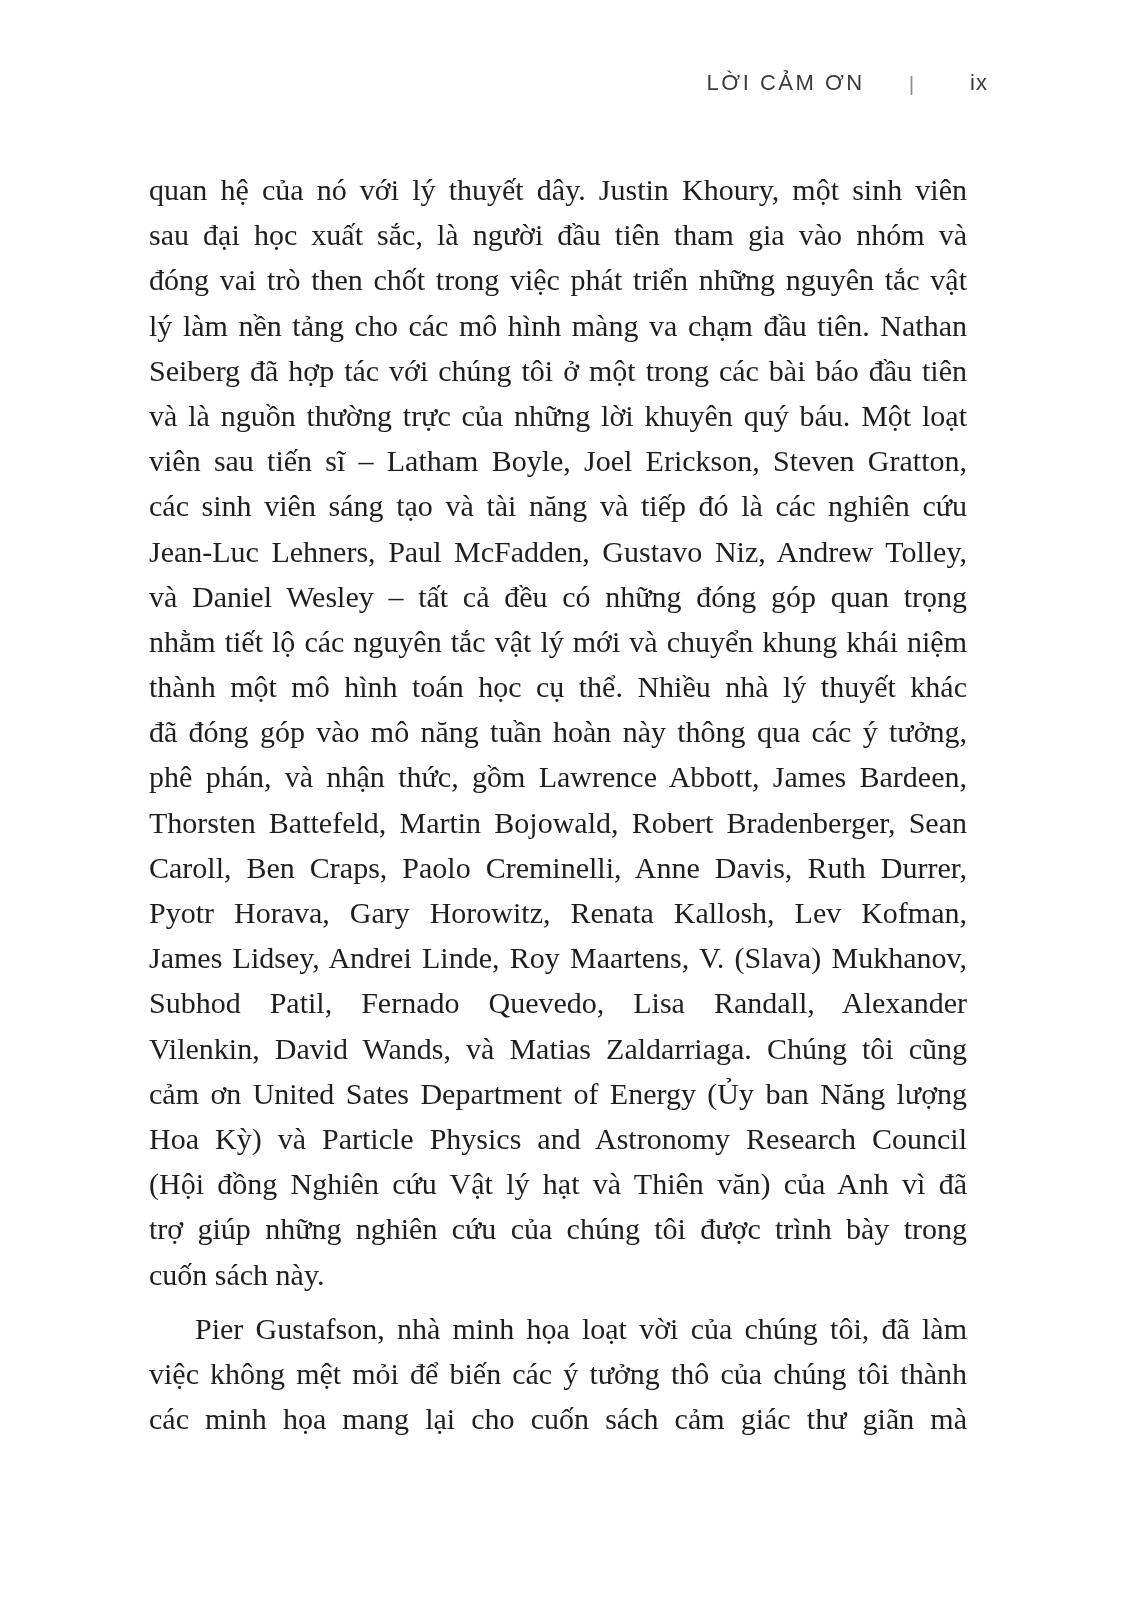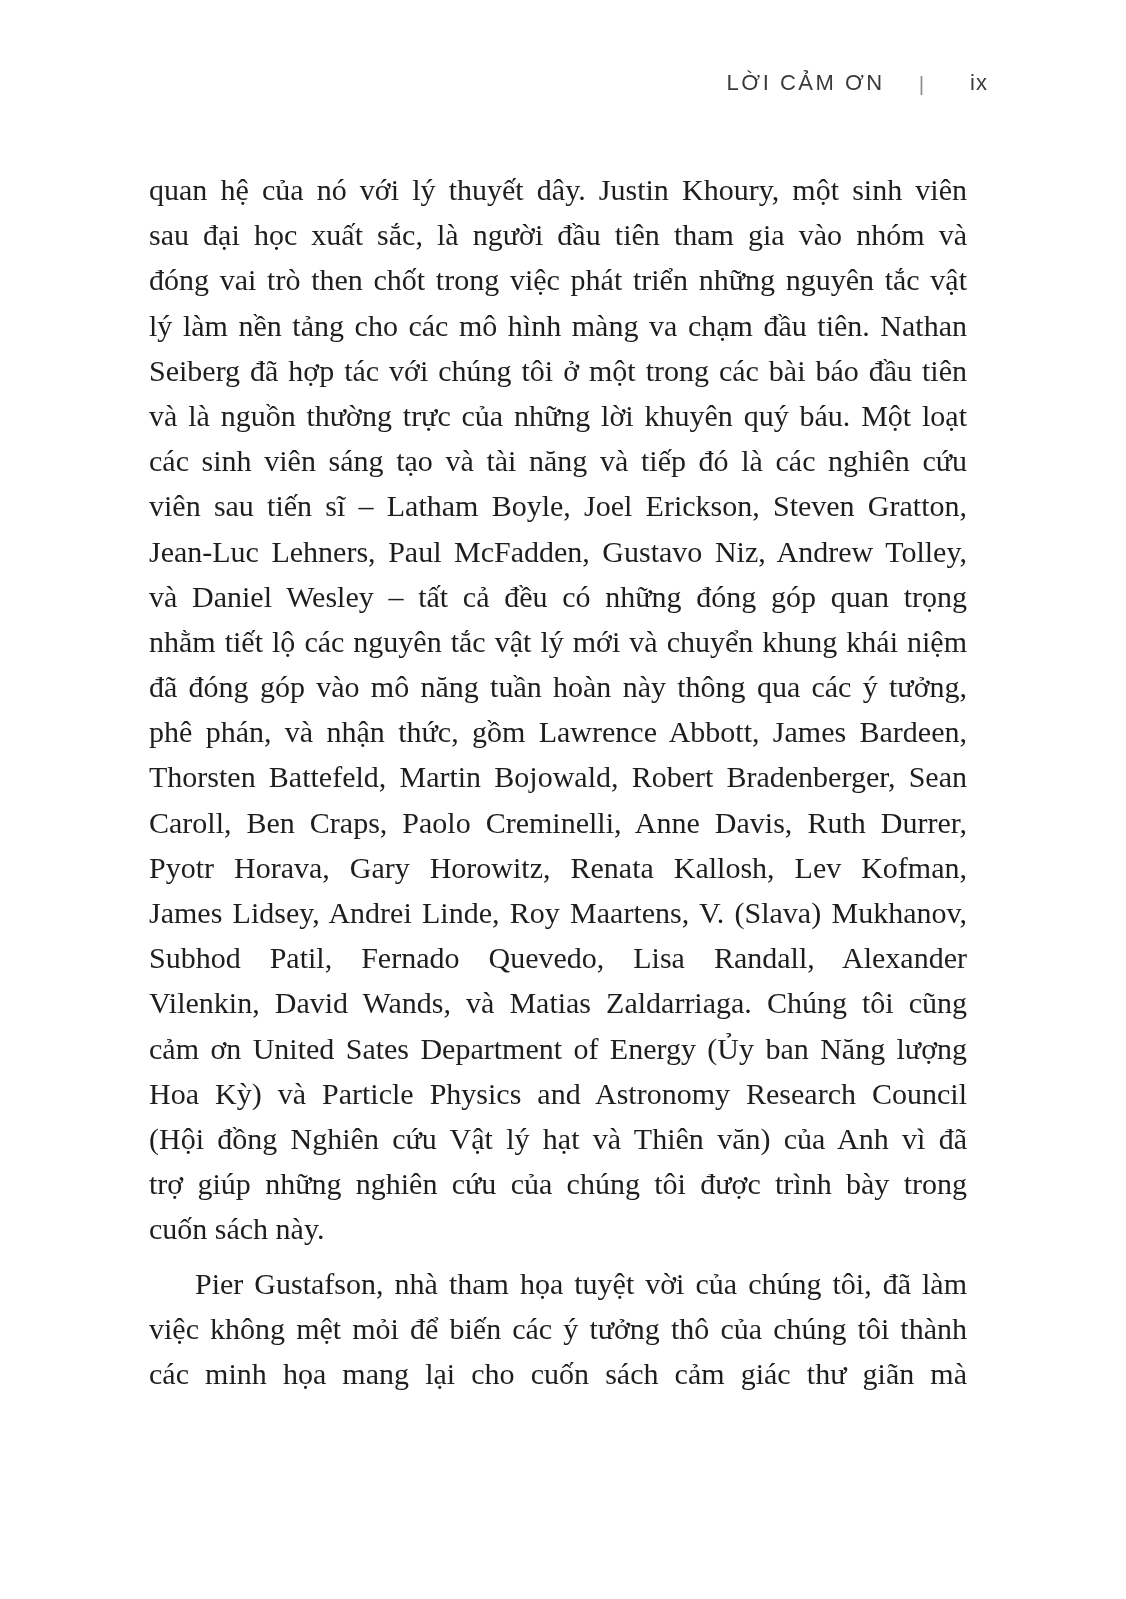--- a/index.html
+++ b/index.html
@@ -17,20 +17,21 @@
 
   .running-header {
     position: absolute;
     top: 70px;
     right: 138px;
     display: flex;
     align-items: flex-end;
     font-family: "Liberation Sans", sans-serif;
     color: var(--header-color, #3a3a3a);
     font-size: 22px;
+    gap: 10px;
   }
   .header-title {
     letter-spacing: 2.5px;
     font-weight: 400;
   }
   .header-sep {
     color: var(--sep-color, #8f8f8f);
     font-weight: 300;
     margin: 0 26px 0 34px;
     font-size: 21px;
@@ -74,39 +75,40 @@
   </div>
 
   <div class="content" id="content">
       <div class="paragraph">
         <div class="line" style="">quan hệ của nó với lý thuyết dây. Justin Khoury, một sinh viên</div>
         <div class="line" style="">sau đại học xuất sắc, là người đầu tiên tham gia vào nhóm và</div>
         <div class="line" style="">đóng vai trò then chốt trong việc phát triển những nguyên tắc vật</div>
         <div class="line" style="">lý làm nền tảng cho các mô hình màng va chạm đầu tiên. Nathan</div>
         <div class="line" style="">Seiberg đã hợp tác với chúng tôi ở một trong các bài báo đầu tiên</div>
         <div class="line" style="">và là nguồn thường trực của những lời khuyên quý báu. Một loạt</div>
+        <div class="line" style="">viên sau tiến sĩ – Latham Boyle, Joel Erickson, Steven Gratton,</div>
         <div class="line" style="">các sinh viên sáng tạo và tài năng và tiếp đó là các nghiên cứu</div>
-        <div class="line" style="">viên sau tiến sĩ – Latham Boyle, Joel Erickson, Steven Gratton,</div>
         <div class="line" style="">Jean-Luc Lehners, Paul McFadden, Gustavo Niz, Andrew Tolley,</div>
         <div class="line" style="">và Daniel Wesley – tất cả đều có những đóng góp quan trọng</div>
         <div class="line" style="">nhằm tiết lộ các nguyên tắc vật lý mới và chuyển khung khái niệm</div>
+        <div class="line" style="">thành một mô hình toán học cụ thể. Nhiều nhà lý thuyết khác</div>
         <div class="line" style="">đã đóng góp vào mô năng tuần hoàn này thông qua các ý tưởng,</div>
         <div class="line" style="">phê phán, và nhận thức, gồm Lawrence Abbott, James Bardeen,</div>
         <div class="line" style="">Thorsten Battefeld, Martin Bojowald, Robert Bradenberger, Sean</div>
         <div class="line" style="">Caroll, Ben Craps, Paolo Creminelli, Anne Davis, Ruth Durrer,</div>
         <div class="line" style="">Pyotr Horava, Gary Horowitz, Renata Kallosh, Lev Kofman,</div>
         <div class="line" style="">James Lidsey, Andrei Linde, Roy Maartens, V. (Slava) Mukhanov,</div>
         <div class="line" style="">Subhod Patil, Fernado Quevedo, Lisa Randall, Alexander</div>
         <div class="line" style="">Vilenkin, David Wands, và Matias Zaldarriaga. Chúng tôi cũng</div>
         <div class="line" style="">cảm ơn United Sates Department of Energy (Ủy ban Năng lượng</div>
         <div class="line" style="">Hoa Kỳ) và Particle Physics and Astronomy Research Council</div>
         <div class="line" style="">(Hội đồng Nghiên cứu Vật lý hạt và Thiên văn) của Anh vì đã</div>
         <div class="line" style="">trợ giúp những nghiên cứu của chúng tôi được trình bày trong</div>
         <div class="line no-justify" style="">cuốn sách này.</div>
       </div>
       <div class="paragraph">
-        <div class="line indent" style="">Pier Gustafson, nhà tham họa tuyệt vời của chúng tôi, đã làm</div>
+        <div class="line indent" style="">Pier Gustafson, nhà minh họa loạt vời của chúng tôi, đã làm</div>
         <div class="line" style="">việc không mệt mỏi để biến các ý tưởng thô của chúng tôi thành</div>
         <div class="line" style="">các minh họa mang lại cho cuốn sách cảm giác thư giãn mà</div>
       </div>
     </div>
 
 </div>
 
 </body></html>

